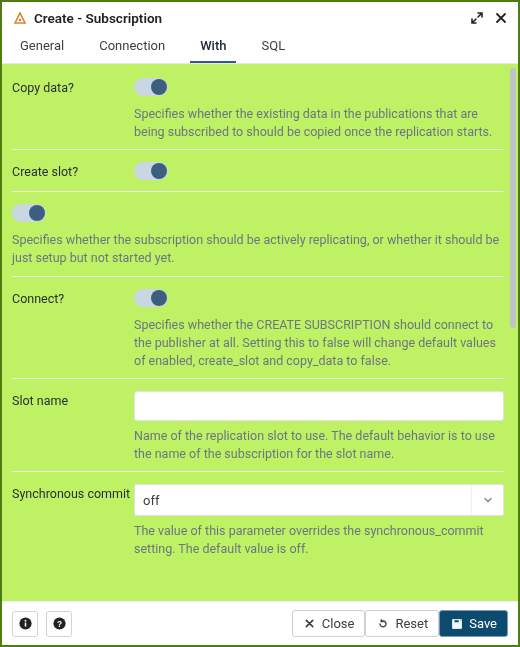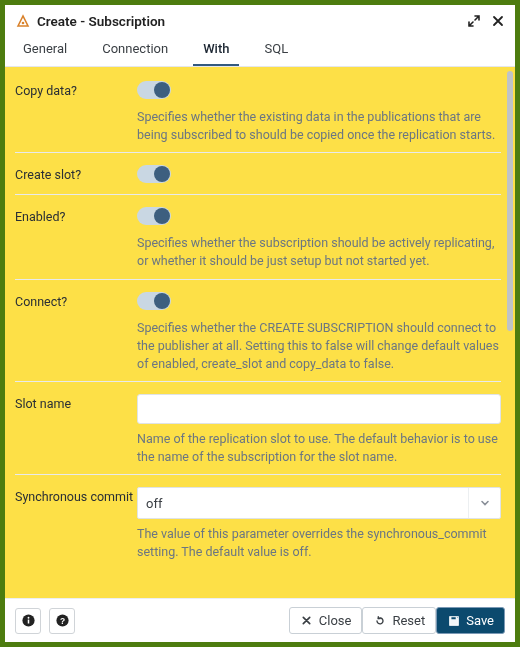--- a/index.html
+++ b/index.html
@@ -1,32 +1,32 @@
 <!DOCTYPE html>
 <html><head>
 <meta charset="utf-8">
 <style>
   * { box-sizing: border-box; }
   html,body { margin:0; padding:0; font-family: -apple-system, "Segoe UI", Roboto, Arial, sans-serif; font-size:13px; color:#222; background:#fff; }
-  .dialog { width:520px; height:647px; display:flex; flex-direction:column; border:5px solid #4d7c0f; position:relative; }
+  .dialog { width:520px; height:647px; display:flex; flex-direction:column; border:2px solid #4d7c0f; position:relative; }
 
   
   .dlg-header { display:flex; align-items:center; padding:8px 10px 4px 10px; }
   .dlg-logo { width:16px; height:16px; margin-right:6px; display:inline-flex; align-items:center; }
   .dlg-title { font-weight:600; font-size:13.5px; color:#222; }
   .dlg-header-right { margin-left:auto; display:flex; gap:10px; align-items:center; }
   .hdr-icon { width:14px; height:14px; display:inline-flex; align-items:center; justify-content:center; cursor:pointer; }
 
   
   .tabs { display:flex; gap:15px; padding:0 8px; border-bottom:1px solid #e5e7eb; }
   .tab { padding:8px 10px 8px 10px; font-size:13px; color:#3a3f44; cursor:pointer; border-bottom:2px solid transparent; }
   .tab.active { color:#1d2733; border-bottom:2px solid #32597f; font-weight:500; }
 
   
-  .body { flex:1; overflow-y:auto; background:#fde047; position:relative; }
+  .body { flex:1; overflow-y:auto; background:#bef264; position:relative; }
   .body-inner { padding:8px 14px 14px 10px; }
   .scrollbar-fake { position:absolute; top:4px; right:2px; width:6px; height:260px; background:#bfc3c7; border-radius:3px; }
 
   .field { display:flex; align-items:flex-start; padding:6px 0 4px 0; }
   .label-col { width:122px; flex:none; font-size:12.5px; color:#2a2f35; padding-top:2px; }
   .ctrl-col { flex:1; min-width:0; }
   .helper { font-size:12.5px; color:#6b7682; line-height:1.45; margin-top:6px; }
   .sep { border-top:1px solid #e8eaec; margin:4px 0 6px 0; }
 
   
@@ -99,21 +99,20 @@
 
       <div class="field">
         <div class="label-col">Create slot?</div>
         <div class="ctrl-col">
           <span class="toggle"><span class="knob"></span></span>
         </div>
       </div>
       <div class="sep"></div>
 
       <div class="field">
-        <div class="label-col">Enabled?</div>
         <div class="ctrl-col">
           <span class="toggle"><span class="knob"></span></span>
           <div class="helper">Specifies whether the subscription should be actively replicating, or whether it should be just setup but not started yet.</div>
         </div>
       </div>
       <div class="sep"></div>
 
       <div class="field">
         <div class="label-col">Connect?</div>
         <div class="ctrl-col">

